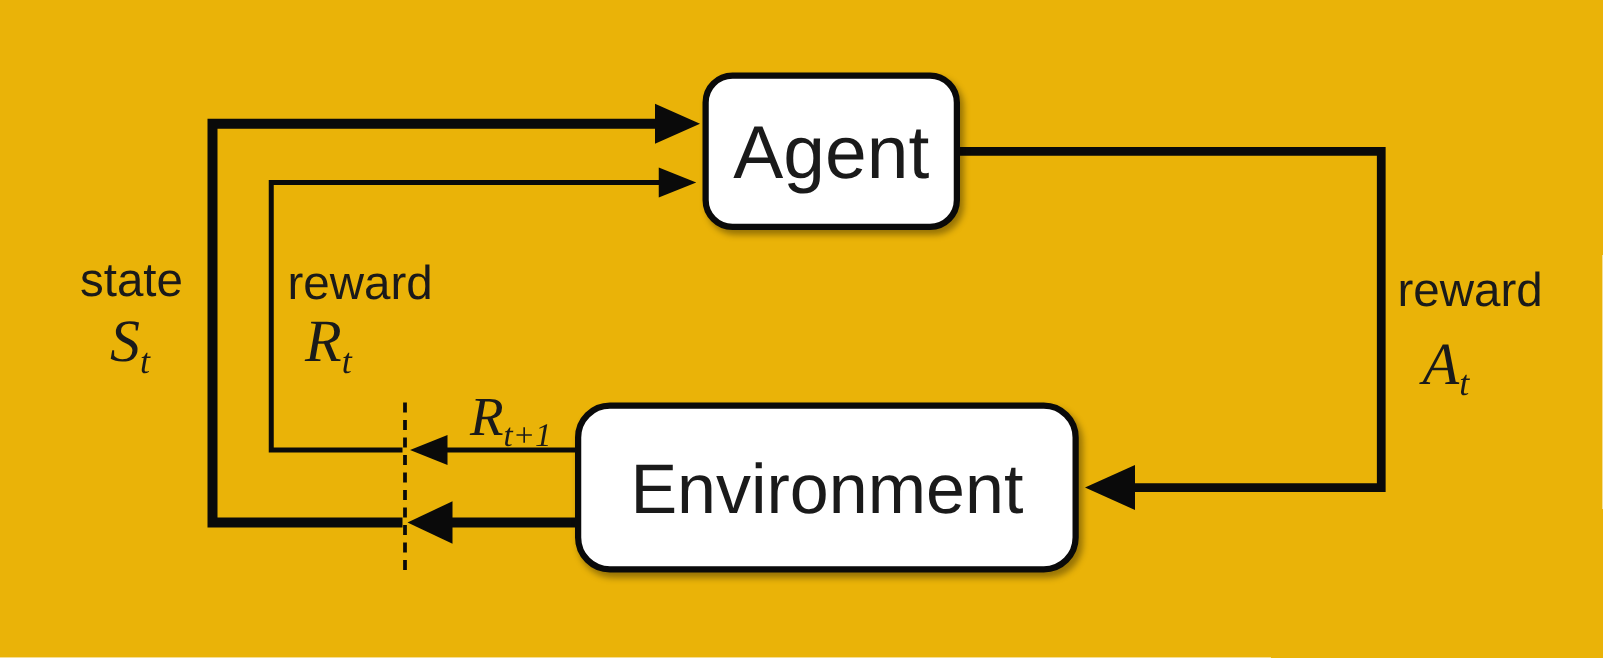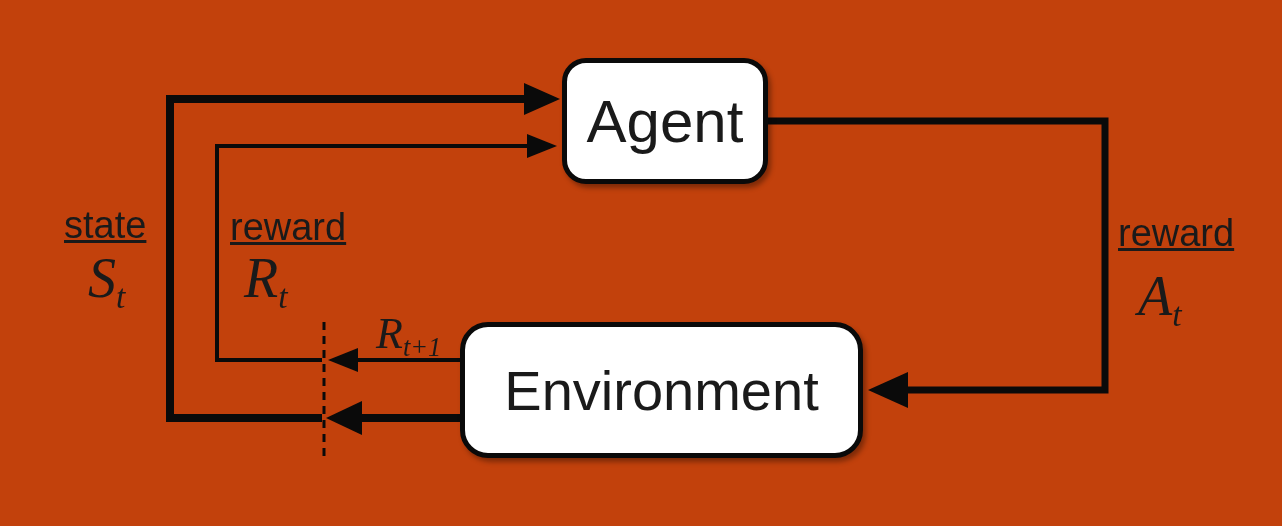--- a/index.html
+++ b/index.html
@@ -4,21 +4,21 @@
 <style>
   html, body {
     margin: 0;
     padding: 0;
     background: #ffffff;
   }
   .canvas {
     position: relative;
     width: 1282px;
     height: 526px;
-    background: #c2410c;
+    background: #eab308;
     overflow: hidden;
     font-family: "Liberation Sans", sans-serif;
   }
   .wires {
     position: absolute;
     left: 0;
     top: 0;
     width: 1282px;
     height: 526px;
   }
@@ -49,28 +49,27 @@
     height: 136px;
     border-radius: 28px;
     font-size: 56px;
   }
   .edge-word {
     position: absolute;
     color: #1a1a1a;
     font-size: 38px;
     font-family: "Liberation Sans", sans-serif;
     white-space: nowrap;
-    text-decoration: underline;
   }
   .edge-sym {
     position: absolute;
     color: #1a1a1a;
     font-family: "Liberation Serif", serif;
     font-style: italic;
-    font-size: 56px;
+    font-size: 48px;
     white-space: nowrap;
     line-height: 1;
   }
   .edge-sym-small {
     font-size: 44px;
   }
   .sub {
     font-size: 0.6em;
     vertical-align: -0.32em;
     letter-spacing: 0;

